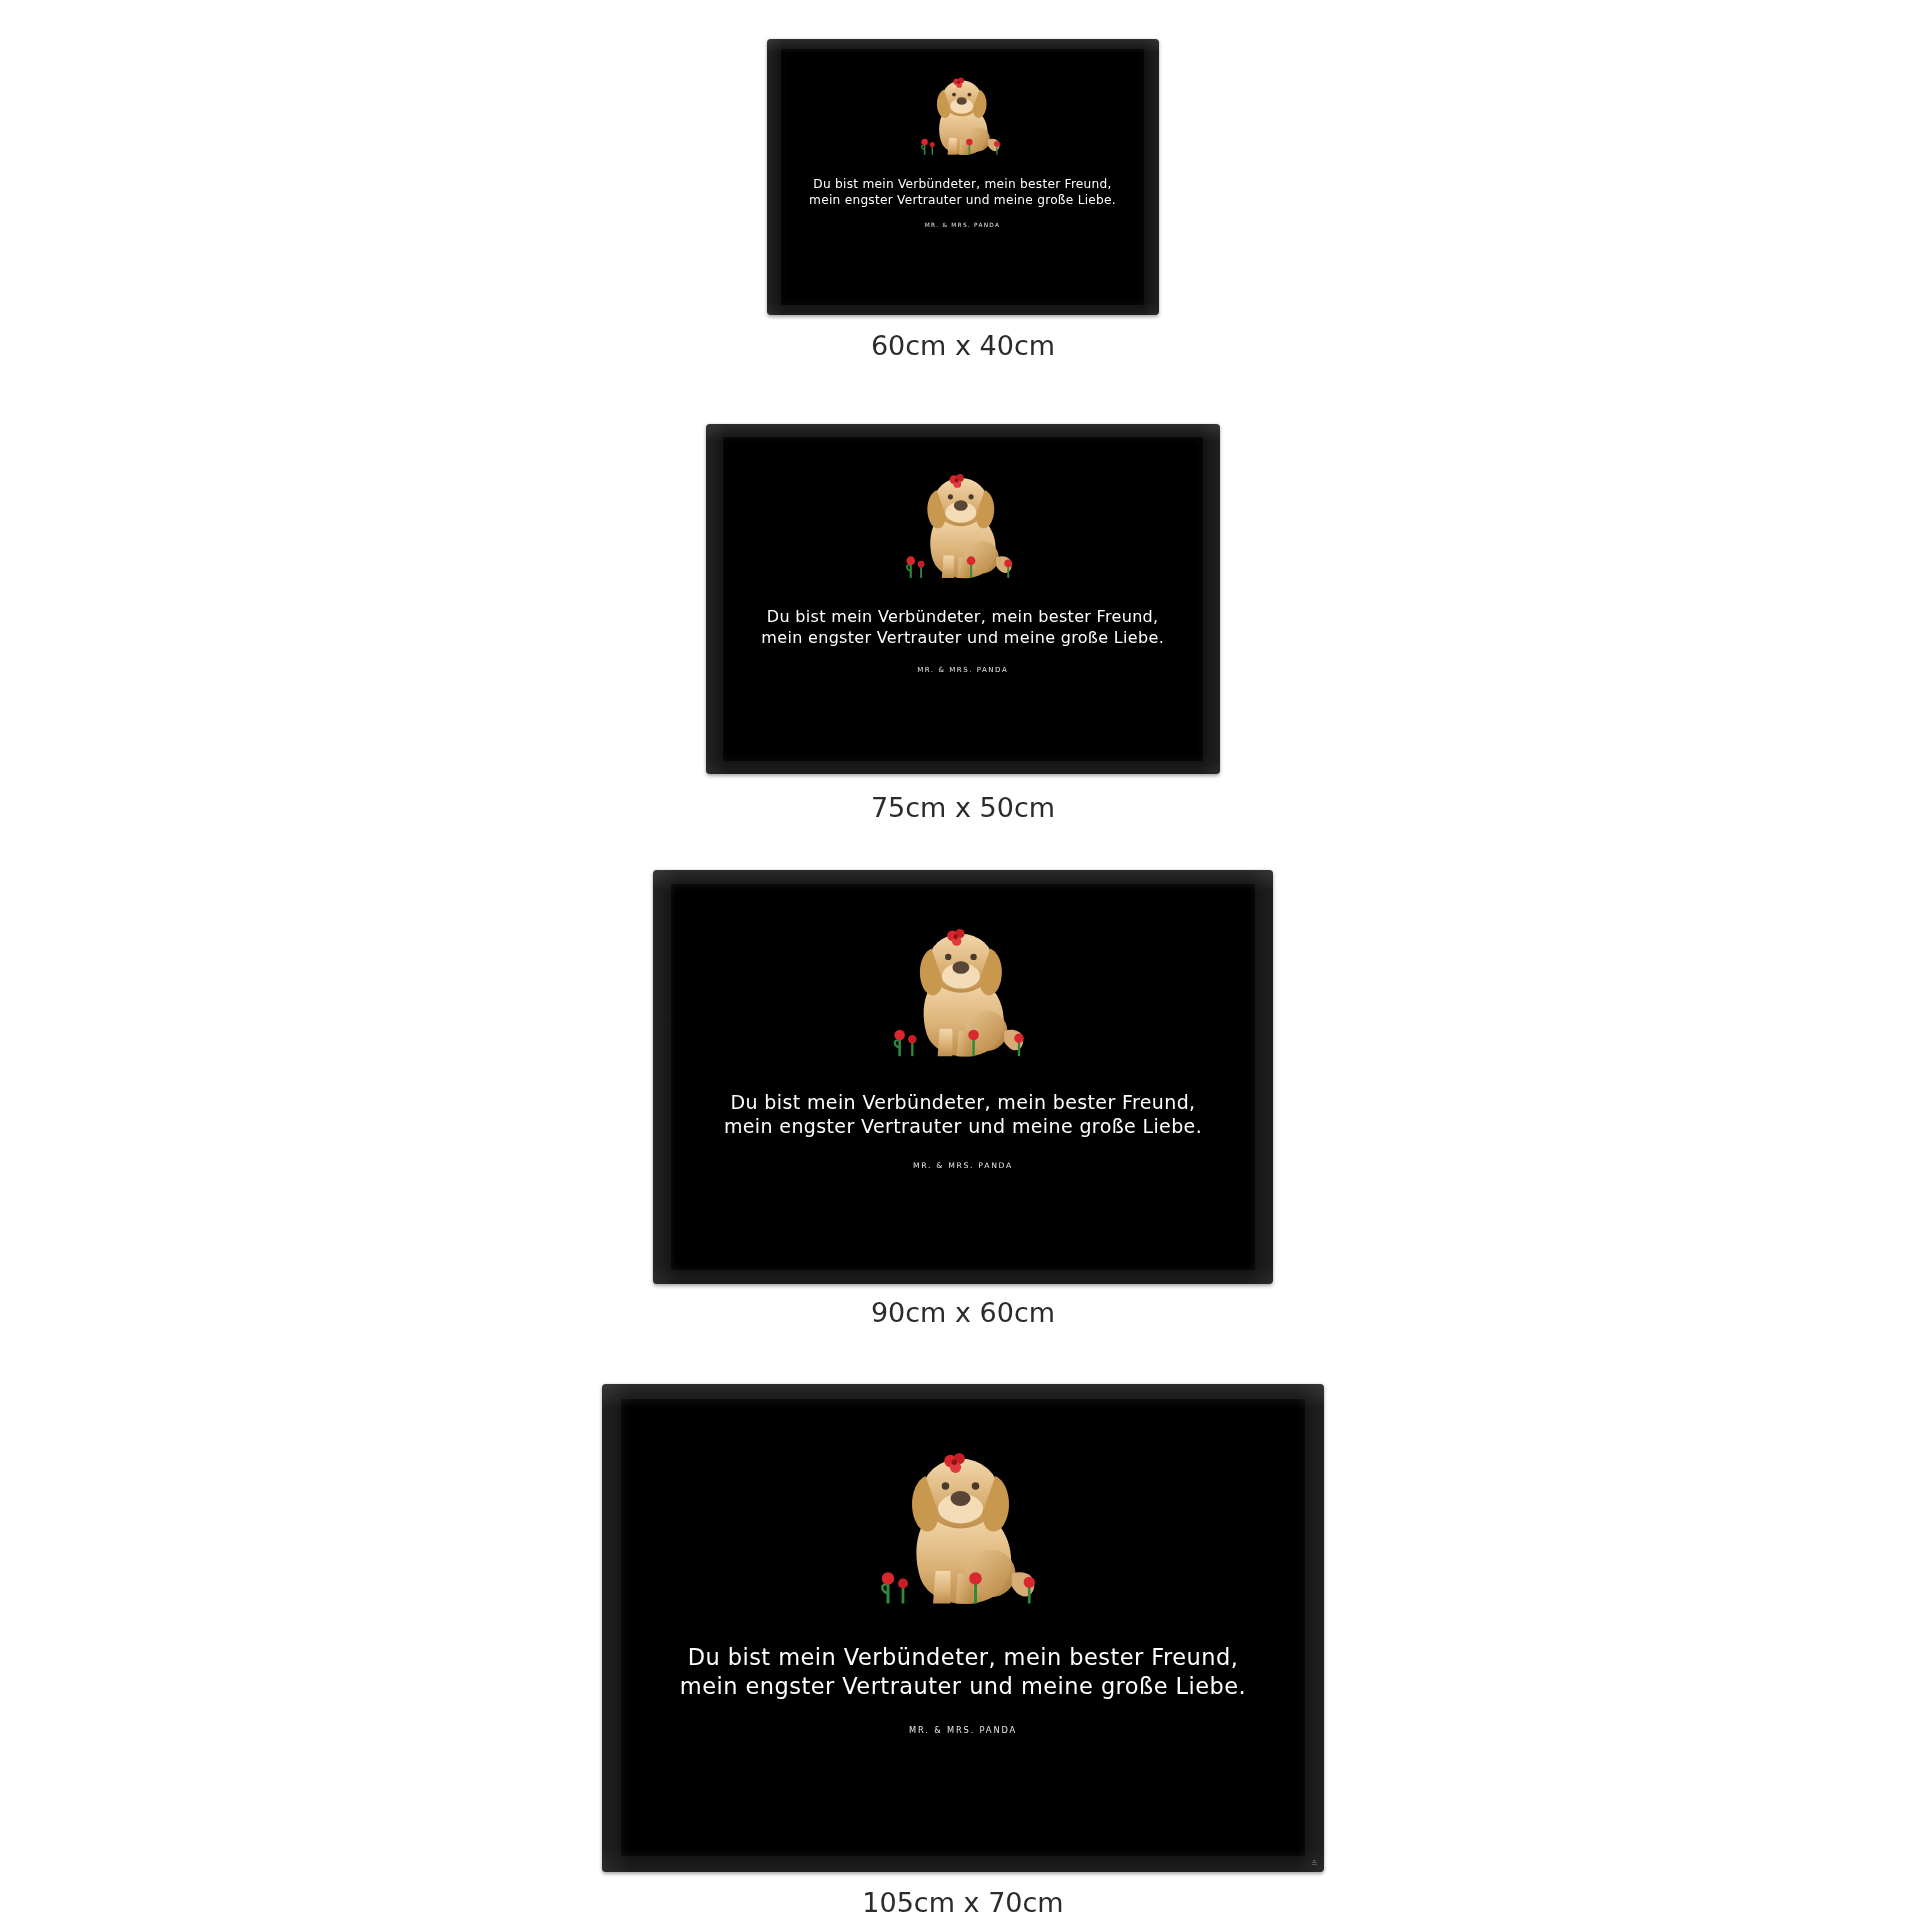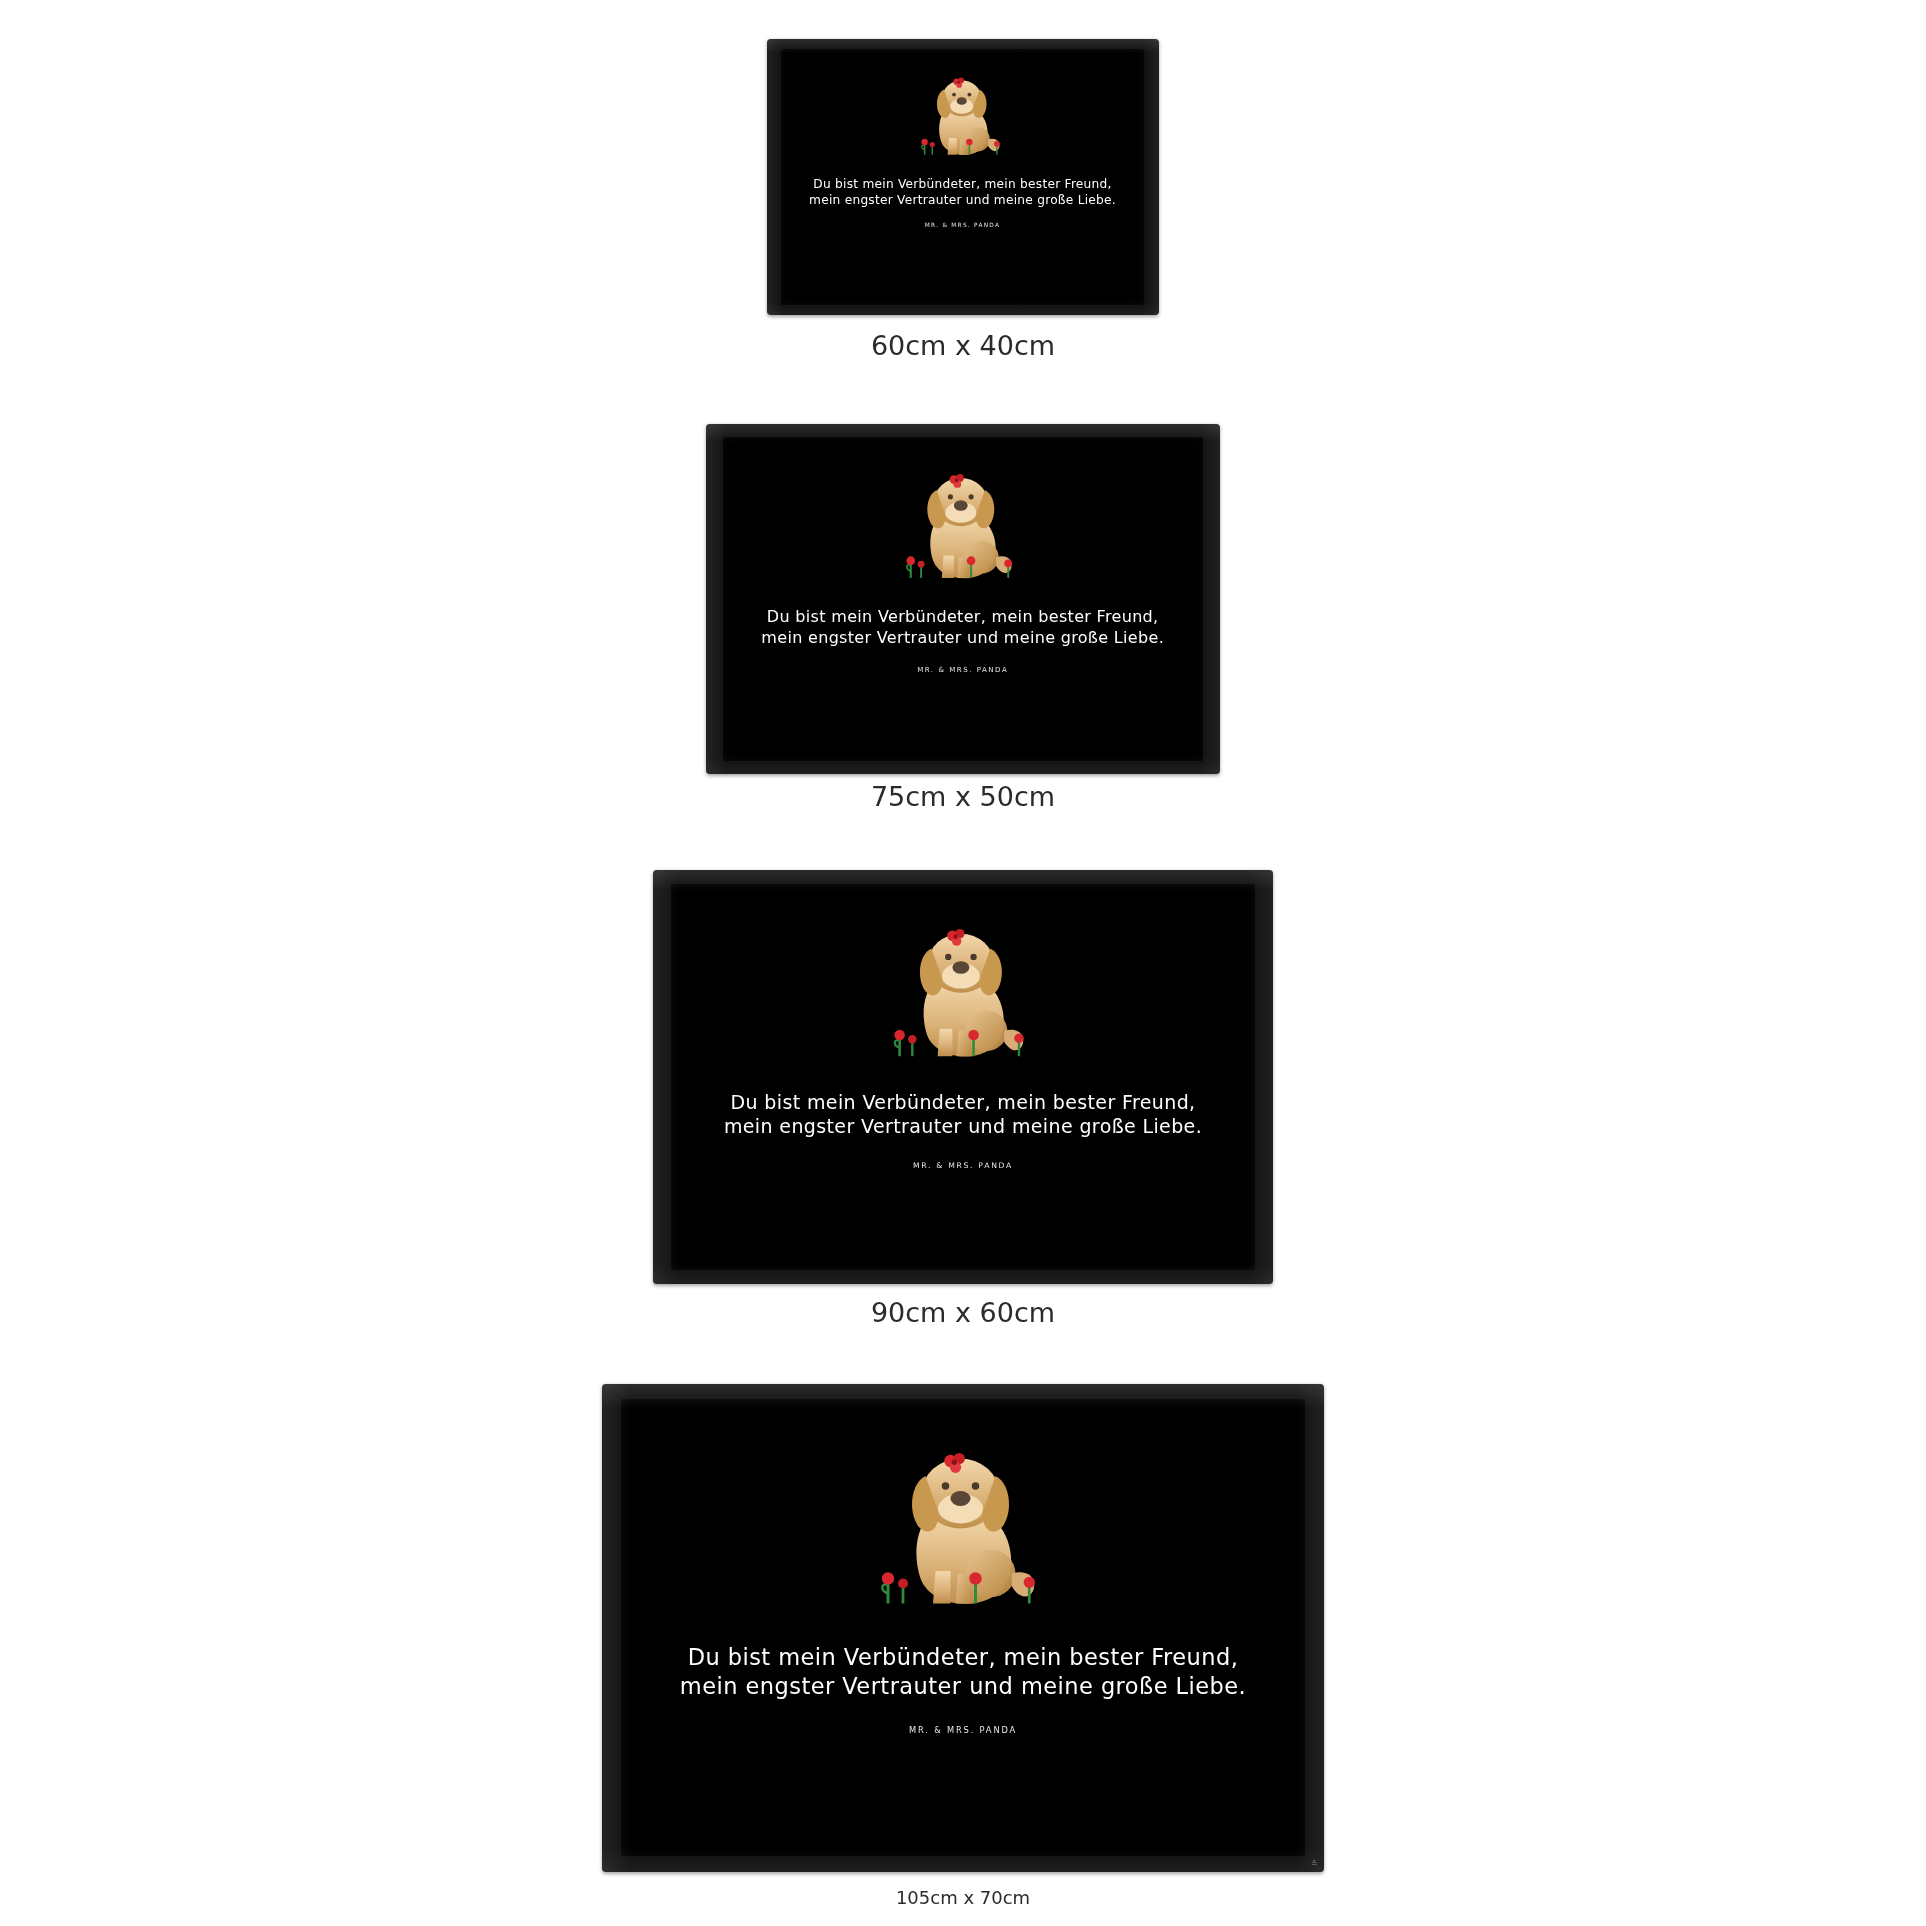--- a/index.html
+++ b/index.html
@@ -220,21 +220,21 @@
               </g>
             </svg>
           </div>
           <div class="quote" style="font-size:16px; margin-top:16.7px; width:411px;">Du bist mein Verbündeter, mein bester Freund,
 mein engster Vertrauter und meine große Liebe.</div>
           <div class="brand" style="font-size:7px; margin-top:18px;">MR. &amp; MRS. PANDA</div>
         </div>
       </div>
       <div class="mat-frame-highlight"></div>
     </div>
-    <div class="size-label" style="font-size:27px; margin-top:7px;text-align:center;">75cm x 50cm</div>
+    <div class="size-label" style="font-size:27px; margin-top:18px;text-align:center;">75cm x 50cm</div>
   </div>
 
   <div class="mat-group" style="left:0; top:870px; width:1926px;">
     <div class="mat" style="width:620px; height:414px;">
       <div class="mat-inner" style="left:18px; top:14px; right:18px; bottom:14px; width:584px; height:386px;">
         <div class="art" style="top:18px; height:353px;">
           <div class="dog-wrap" style="width:212px;height:169px;">
             <svg viewBox="0 0 200 160" width="212" height="169" xmlns="http://www.w3.org/2000/svg">
               <defs>
                 <linearGradient id="f3" x1="0" y1="0" x2="0" y2="1">
@@ -345,17 +345,17 @@
             </svg>
           </div>
           <div class="quote" style="font-size:22.5px; margin-top:22px; width:591px;">Du bist mein Verbündeter, mein bester Freund,
 mein engster Vertrauter und meine große Liebe.</div>
           <div class="brand" style="font-size:8.3px; margin-top:24.4px;">MR. &amp; MRS. PANDA</div>
         </div>
       </div>
       <div class="mat-frame-highlight"></div>
       <div class="corner-tag" style="right:6.4px; bottom:3.9px;">≛</div>
     </div>
-    <div class="size-label" style="font-size:18px; margin-top:15.4px;">105cm x 70cm</div>
+    <div class="size-label" style="font-size:27px; margin-top:15.4px;">105cm x 70cm</div>
   </div>
 
 </div>
 
 
 </body></html>

